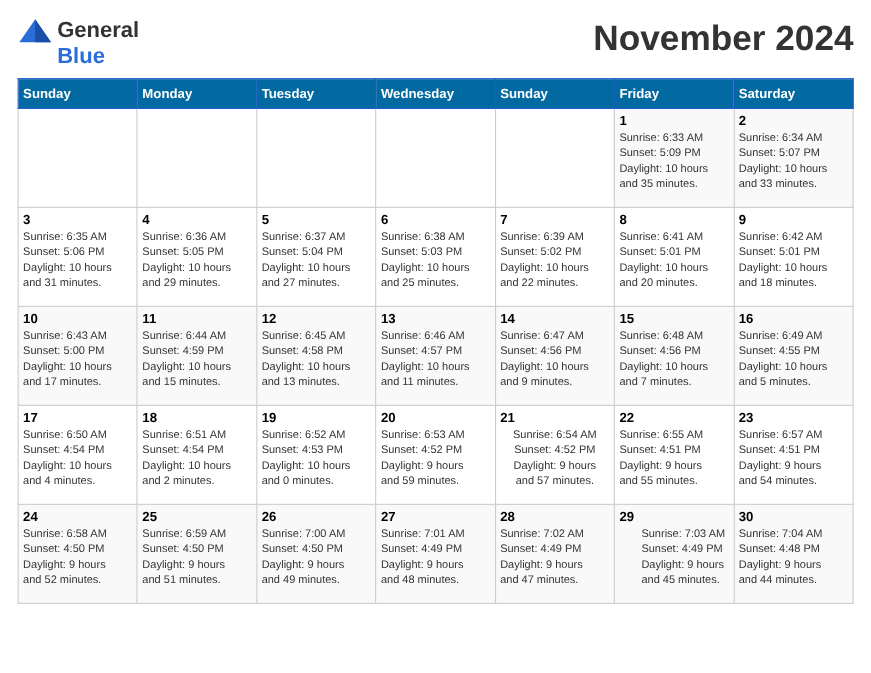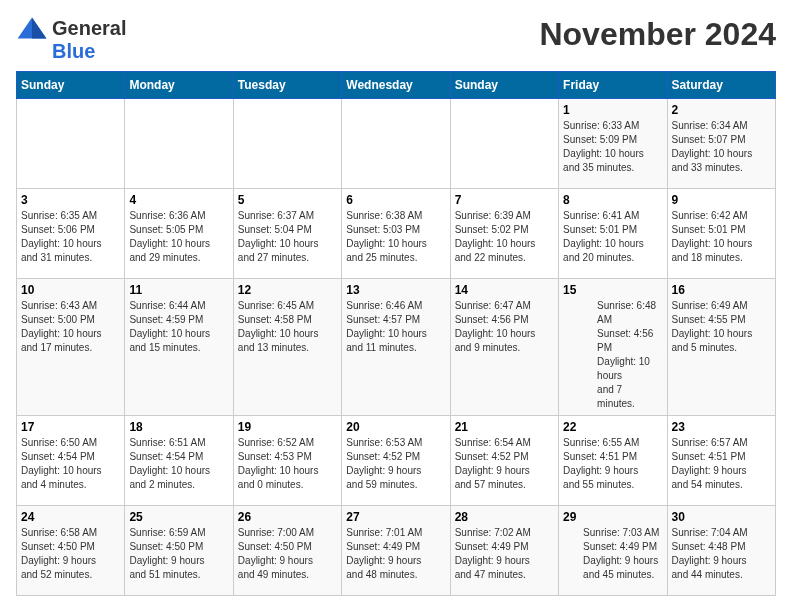--- a/index.html
+++ b/index.html
@@ -221,21 +221,21 @@
         </td>
         <td>
           <span class="day-number">14</span>
           <div class="day-info" style="white-space: pre-line;">Sunrise: 6:47 AM
 Sunset: 4:56 PM
 Daylight: 10 hours
 and 9 minutes.</div>
         </td>
         <td>
           <span class="day-number">15</span>
-          <div class="day-info" style="white-space: pre-line; margin-left: 34px;">Sunrise: 6:48 AM
+          <div class="day-info" style="white-space: pre-line;">Sunrise: 6:48 AM
 Sunset: 4:56 PM
 Daylight: 10 hours
 and 7 minutes.</div>
         </td>
         <td>
           <span class="day-number">16</span>
           <div class="day-info" style="white-space: pre-line;">Sunrise: 6:49 AM
 Sunset: 4:55 PM
 Daylight: 10 hours
 and 5 minutes.</div>
@@ -265,21 +265,21 @@
         </td>
         <td>
           <span class="day-number">20</span>
           <div class="day-info" style="white-space: pre-line;">Sunrise: 6:53 AM
 Sunset: 4:52 PM
 Daylight: 9 hours
 and 59 minutes.</div>
         </td>
         <td>
           <span class="day-number">21</span>
-          <div class="day-info" style="white-space: pre-line;">Sunrise: 6:54 AM
+          <div class="day-info" style="white-space: pre-line; text-align: center;">Sunrise: 6:54 AM
 Sunset: 4:52 PM
 Daylight: 9 hours
 and 57 minutes.</div>
         </td>
         <td>
           <span class="day-number">22</span>
           <div class="day-info" style="white-space: pre-line;">Sunrise: 6:55 AM
 Sunset: 4:51 PM
 Daylight: 9 hours
 and 55 minutes.</div>

